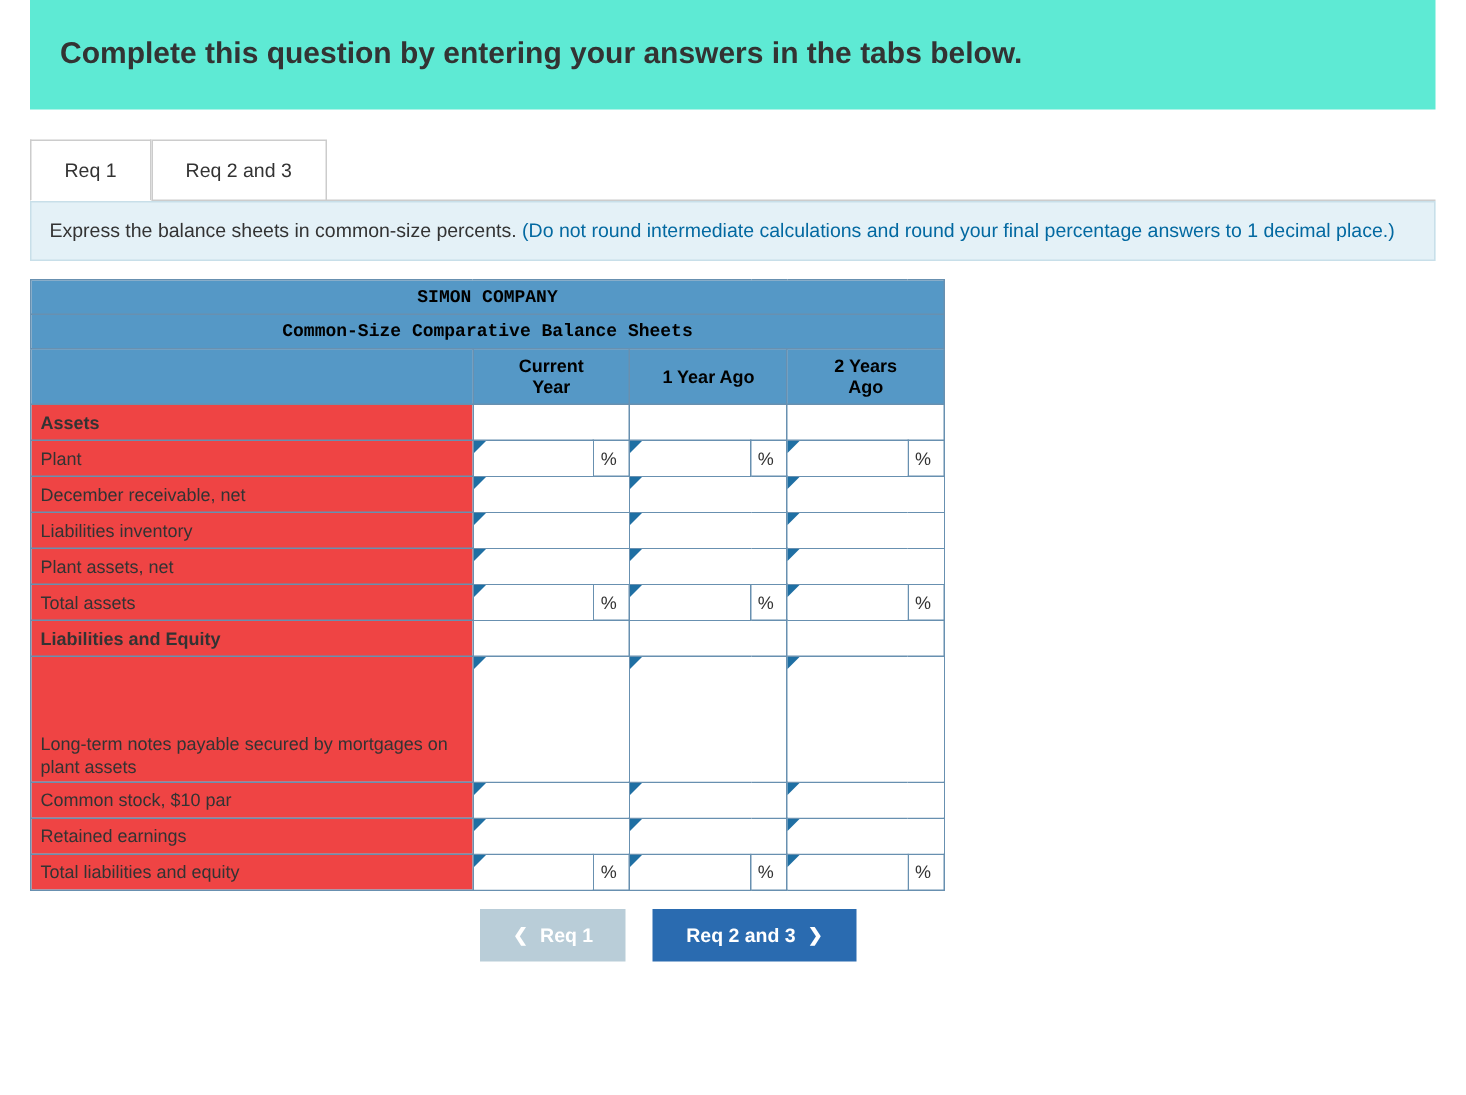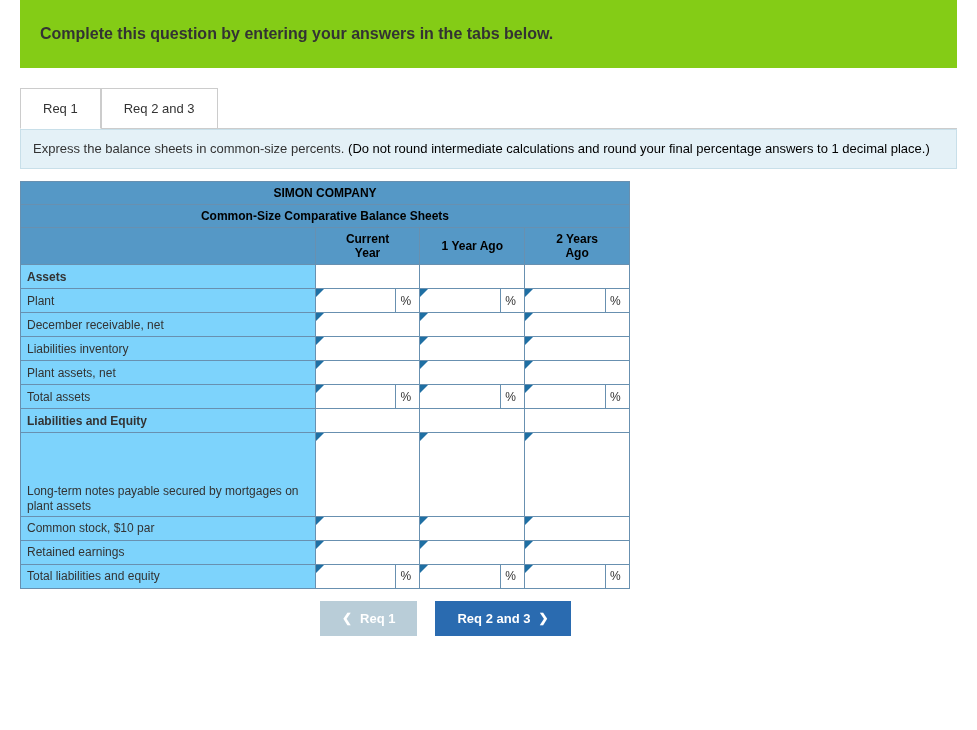--- a/index.html
+++ b/index.html
@@ -4,25 +4,25 @@
 <style>
   * { box-sizing: border-box; margin: 0; padding: 0; }
   body {
     font-family: Arial, Helvetica, sans-serif;
     font-size: 13px;
     color: #333;
     padding: 0;
     width: 977px;
   }
   .header-bar {
-    background: #84cc16;
+    background: #5eead4;
     padding: 25px 20px;
     margin: 0 20px;
     font-weight: bold;
-    font-size: 16px;
+    font-size: 20px;
     color: #333;
   }
   .tabs-row {
     margin: 20px 20px 0 20px;
     display: flex;
     border-bottom: 1px solid #ccc;
   }
   .tab {
     border: 1px solid #ccc;
     background: #fff;
@@ -40,48 +40,49 @@
     background: #fff;
   }
   .instruction-box {
     margin: 0 20px;
     background: #e4f1f7;
     border: 1px solid #c8dfe9;
     padding: 10px 12px;
     font-size: 13px;
     line-height: 1.4;
   }
-  .instruction-red { color: #000000; }
+  .instruction-red { color: #0369a1; }
   .table-wrap {
     margin: 12px 20px;
   }
   table.balance {
     border-collapse: collapse;
     width: 610px;
   }
   table.balance td, table.balance th {
     border: 1px solid #6890b0;
     font-size: 12px;
   }
   .tbl-head {
     background: #5598c6;
     color: #000;
     text-align: center;
     font-weight: bold;
     padding: 4px 6px;
+    font-family: Liberation Mono, monospace;
   }
   .col-head {
     background: #5598c6;
     color: #000;
     text-align: center;
     font-weight: bold;
     padding: 4px 19px;
   }
   .row-label {
-    background: #7dd3fc;
+    background: #ef4444;
     padding: 3px 6px;
     text-align: left;
     font-size: 12px;
   }
   .row-label.section {
     font-weight: bold;
   }
   .row-label.indent {
     padding-left: 6px;
   }

